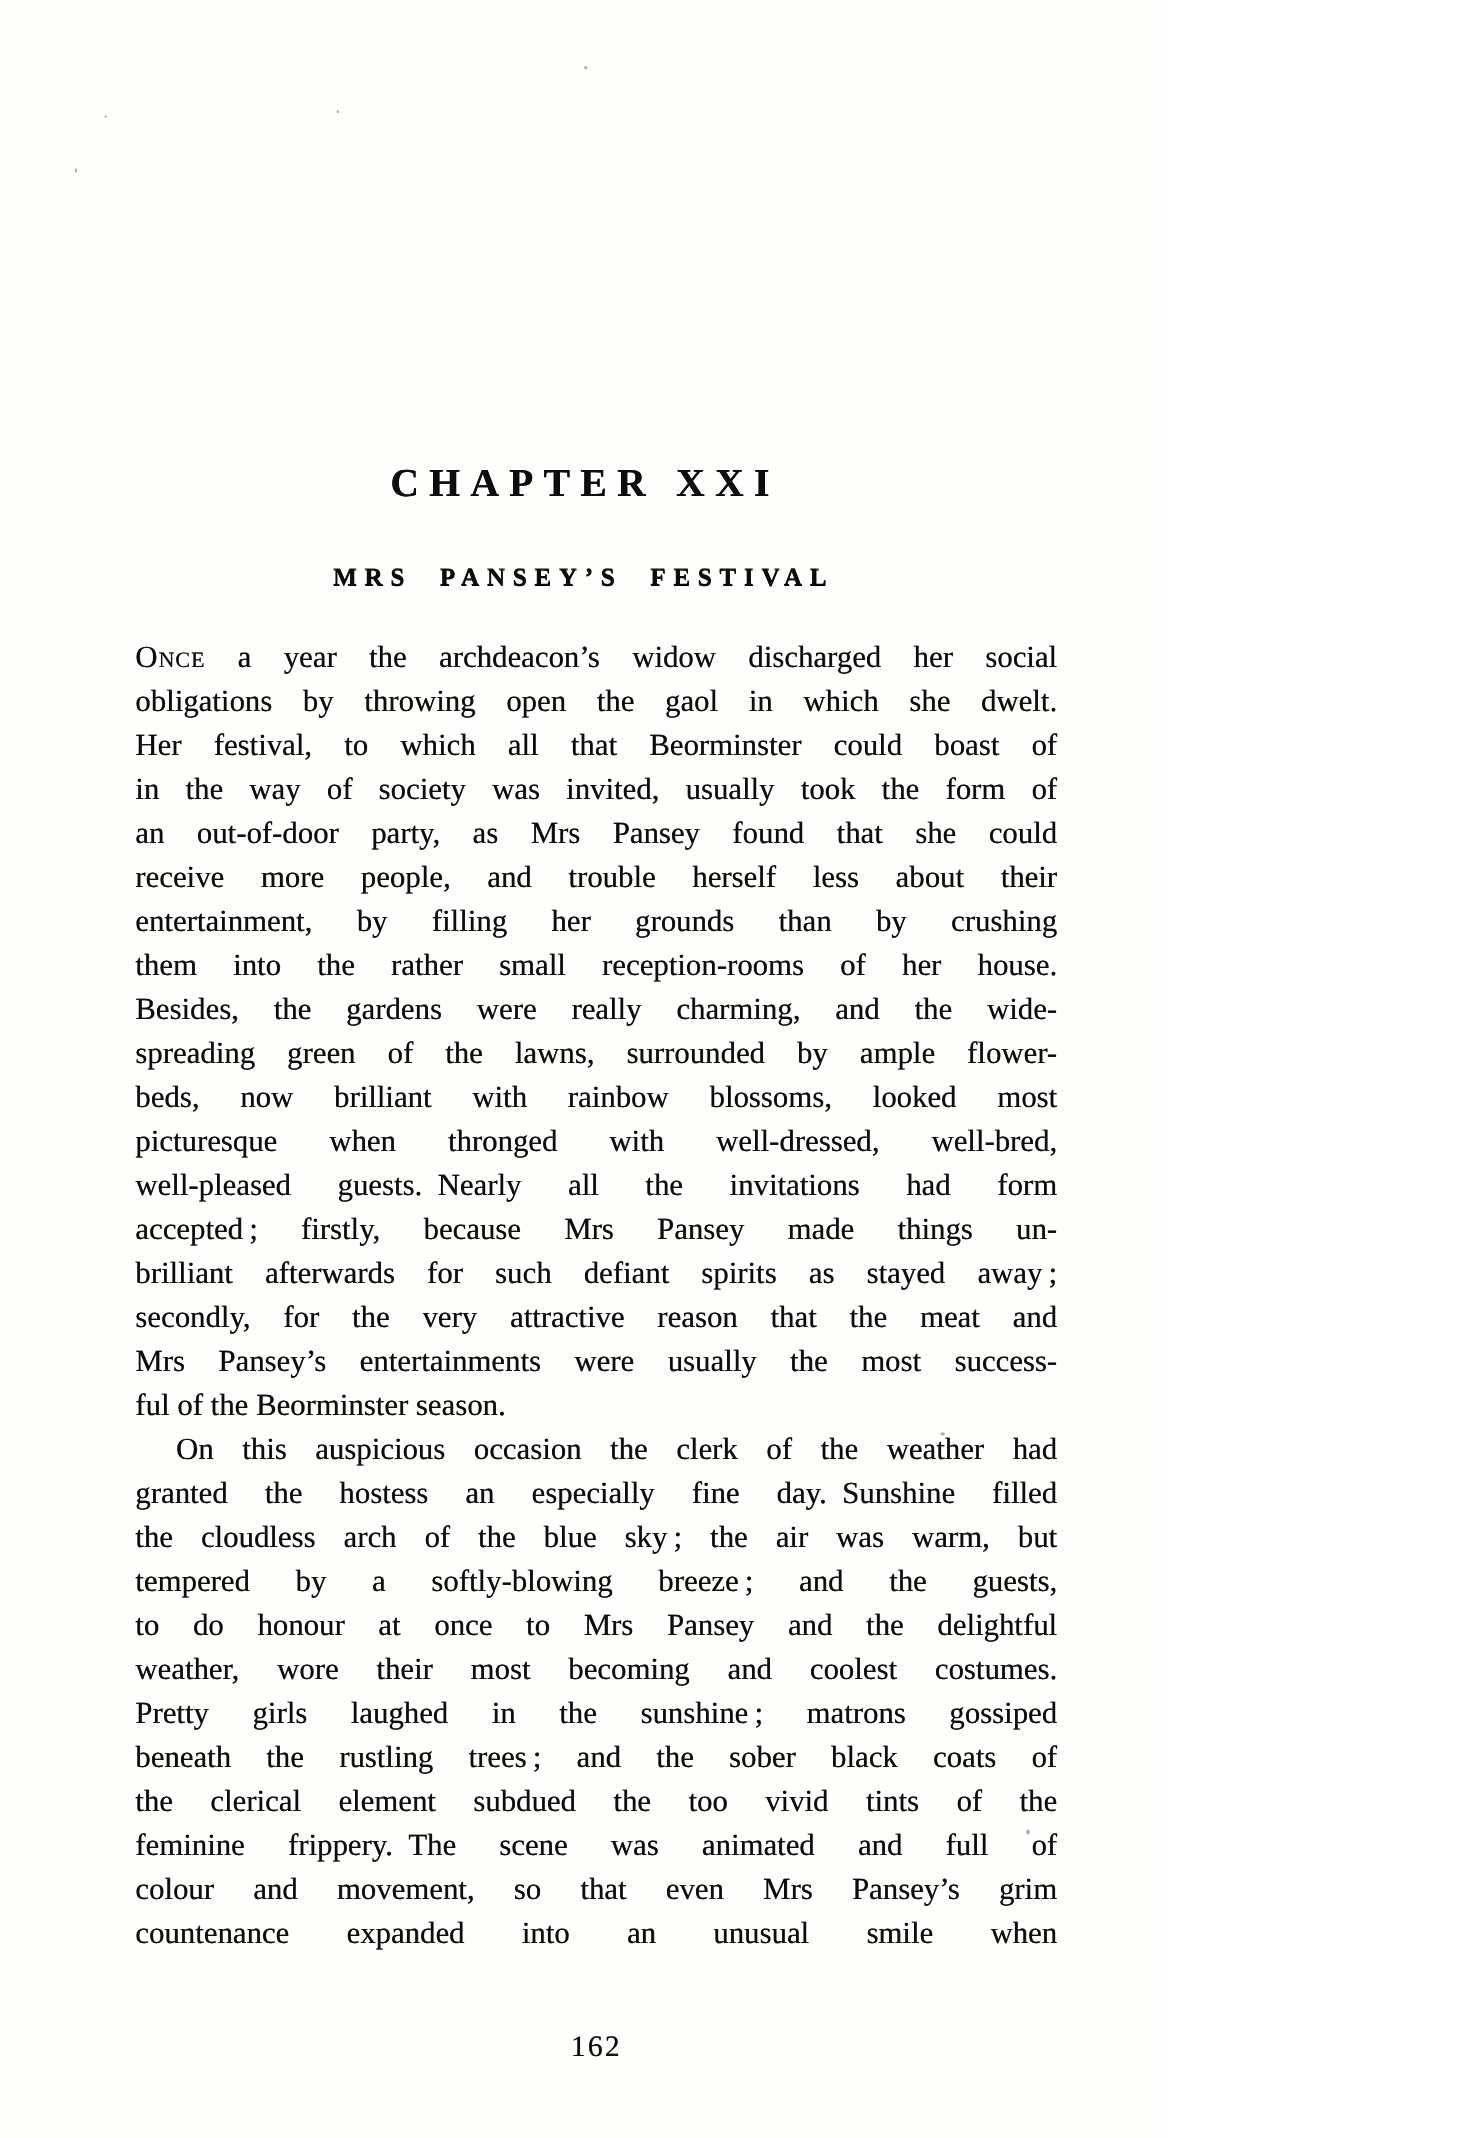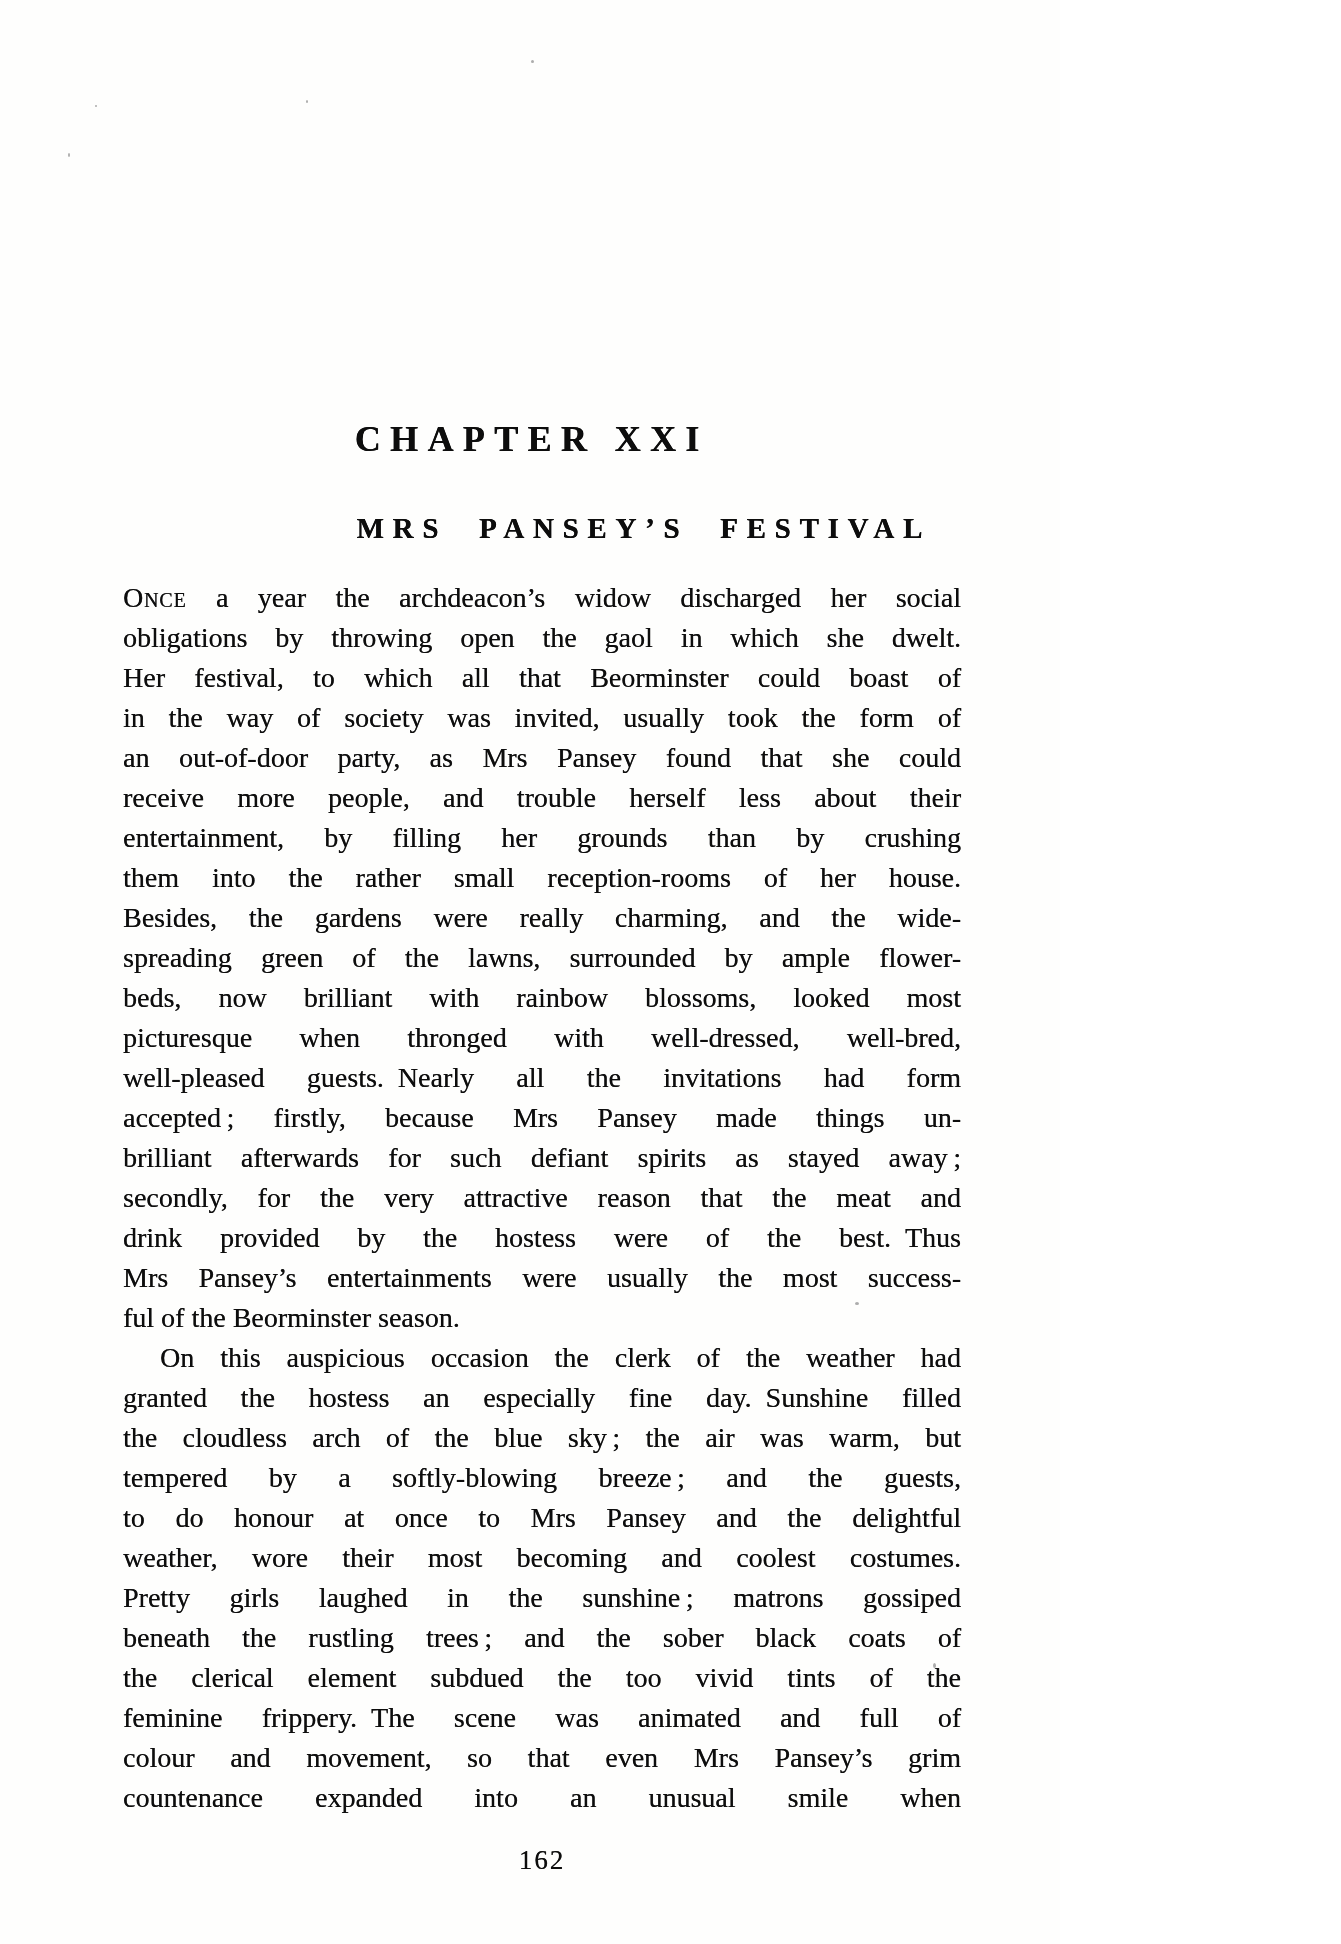--- a/index.html
+++ b/index.html
@@ -29,22 +29,22 @@
     text-indent: 0.26em;
     white-space: nowrap;
     text-shadow: 0.3px 0.3px 0 #000;
   }
   .section-title {
     position: absolute;
     top: 512px;
     left: 123px;
     width: 808px;
     margin: 0;
-    text-align: right;
-    font-size: 29px;
+    text-align: center;
+    font-size: 23px;
     font-weight: 700;
     letter-spacing: 0.3em;
     text-indent: 0.3em;
     word-spacing: 0.55em;
     white-space: nowrap;
     text-shadow: 0.3px 0.3px 0 #000;
   }
   .body-text {
     position: absolute;
     top: 578px;
@@ -112,21 +112,20 @@
       <div class="line">entertainment, by filling her grounds than by crushing</div>
       <div class="line">them into the rather small reception-rooms of her house.</div>
       <div class="line">Besides, the gardens were really charming, and the wide-</div>
       <div class="line">spreading green of the lawns, surrounded by ample flower-</div>
       <div class="line">beds, now brilliant with rainbow blossoms, looked most</div>
       <div class="line">picturesque when thronged with well-dressed, well-bred,</div>
       <div class="line">well-pleased guests. Nearly all the invitations had form</div>
       <div class="line">accepted ; firstly, because Mrs Pansey made things un-</div>
       <div class="line">brilliant afterwards for such defiant spirits as stayed away ;</div>
       <div class="line">secondly, for the very attractive reason that the meat and</div>
-      <div class="line">drink provided by the hostess were of the best. Thus</div>
       <div class="line">Mrs Pansey’s entertainments were usually the most success-</div>
       <div class="line last">ful of the Beorminster season.</div>
       <div class="line indent">On this auspicious occasion the clerk of the weather had</div>
       <div class="line">granted the hostess an especially fine day. Sunshine filled</div>
       <div class="line">the cloudless arch of the blue sky ; the air was warm, but</div>
       <div class="line">tempered by a softly-blowing breeze ; and the guests,</div>
       <div class="line">to do honour at once to Mrs Pansey and the delightful</div>
       <div class="line">weather, wore their most becoming and coolest costumes.</div>
       <div class="line">Pretty girls laughed in the sunshine ; matrons gossiped</div>
       <div class="line">beneath the rustling trees ; and the sober black coats of</div>

